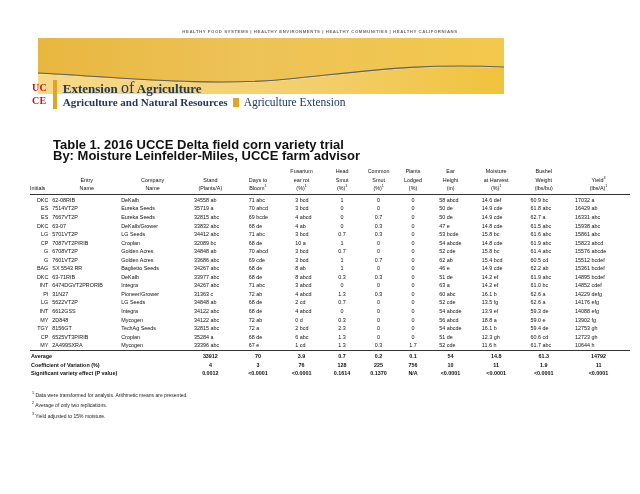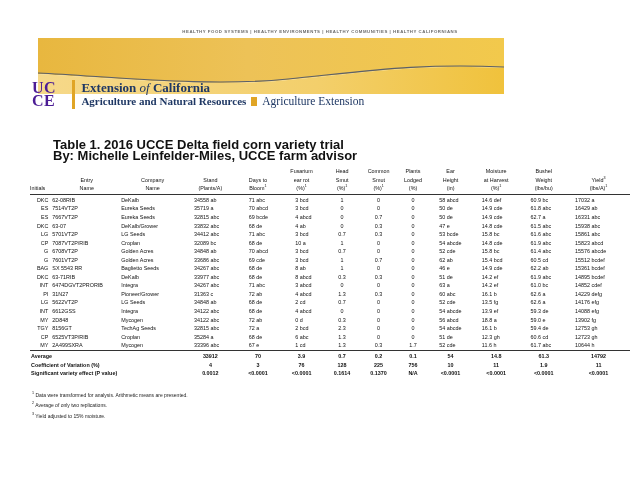--- a/index.html
+++ b/index.html
@@ -44,44 +44,43 @@
   }
   .logo {
     position: absolute;
     top: 80px;
     left: 32px;
     display: flex;
     align-items: center;
   }
   .logo-uc {
     font-family: "Liberation Serif", serif;
-    font-size: 16px;
+    font-size: 10px;
     line-height: 12.5px;
     font-weight: bold;
-    color: #4c1d95;
+    color: #b91c1c;
     letter-spacing: 0.4px;
-    padding-right: 16px;
+    padding-right: 6px;
   }
   .logo-bar {
     width: 3.5px;
     height: 29px;
     background: #e0a526;
     margin-right: 6px;
   }
   .logo-line1 {
     font-family: "Liberation Serif", serif;
     font-size: 13px;
     font-weight: bold;
     color: #1f3864;
     line-height: 14px;
   }
   .logo-line1 .of {
-    font-style: italic;
     font-weight: normal;
-    font-size: 13px;
+    font-size: 16px;
   }
   .logo-line2 {
     font-family: "Liberation Serif", serif;
     font-size: 11px;
     font-weight: bold;
     color: #1f3864;
     line-height: 13px;
     display: flex;
     align-items: center;
   }
@@ -210,34 +209,34 @@
     <path d="M0,35 C80,39 170,49 250,41 C330,33 380,25 466,29" stroke="#5b6069" stroke-width="1.1" fill="none"></path>
   </svg>
 
   <div class="logo">
     <div class="logo-uc">
       <div>UC</div>
       <div>CE</div>
     </div>
     <div class="logo-bar"></div>
     <div>
-      <div class="logo-line1"><span>Extension </span><span class="of">of</span><span> California</span></div>
+      <div class="logo-line1"><span>Extension </span><span class="of">of</span><span> Agriculture</span></div>
       <div class="logo-line2">
           <span>Agriculture and Natural Resources</span>
           <span class="logo-sq"></span>
           <span class="logo-coop">Agriculture Extension</span>
         </div>
     </div>
   </div>
 </div>
 
 <div class="doc">
   <div class="tbl-title">
     <div>Table 1. 2016 UCCE Delta field corn variety trial</div>
-    <div>By: Michelle Leinfelder-Miles, UCCE farm advisor</div>
+    <div>By: Moisture Leinfelder-Miles, UCCE farm advisor</div>
   </div>
 
   <table class="data">
     <thead>
       <tr class="hrow">
         <th class="c-init"></th>
         <th class="c-entry"></th>
         <th class="c-comp"></th>
         <th class="c-stand"></th>
         <th class="c-bloom"></th>

